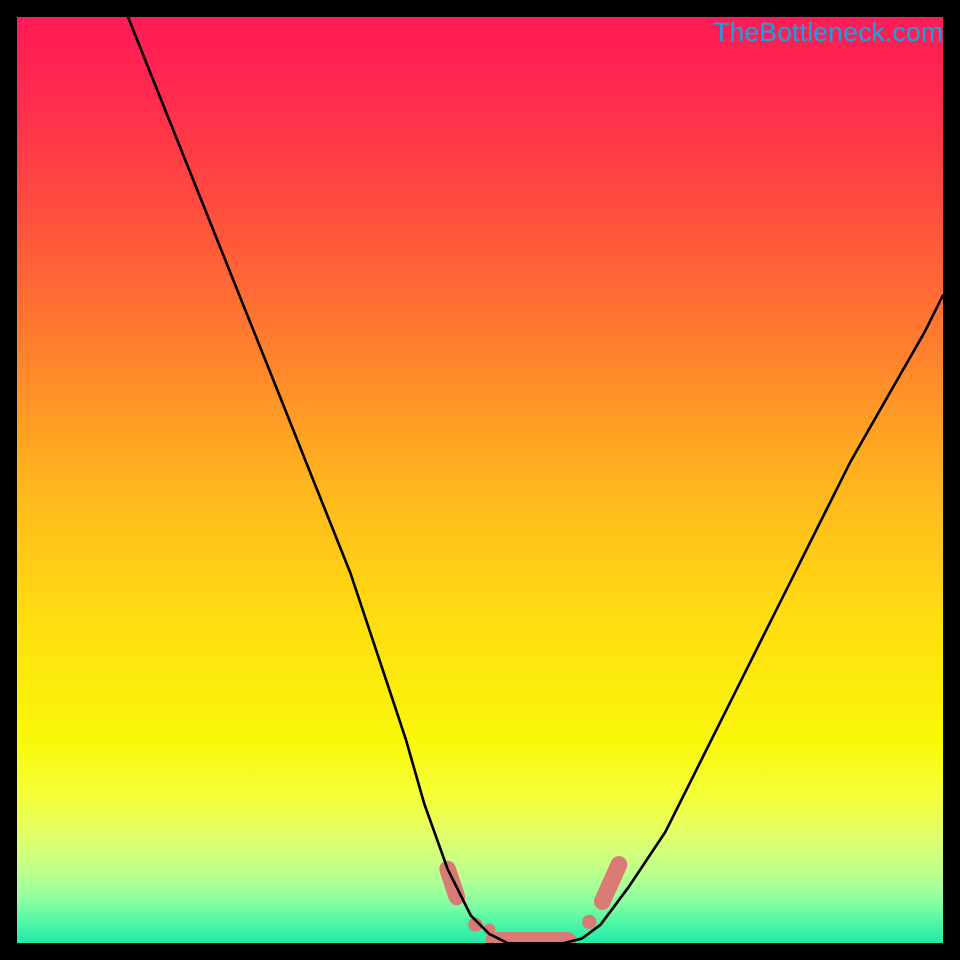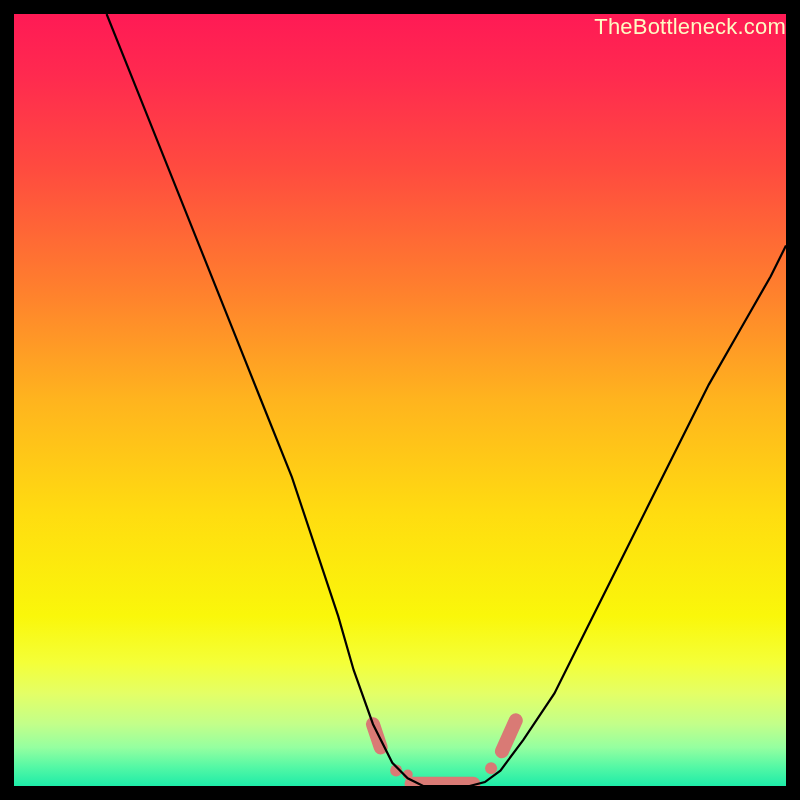--- a/index.html
+++ b/index.html
@@ -23,21 +23,21 @@
     top: 14px;
     left: 14px;
     width: 772px;
     height: 772px;
     overflow: hidden;
   }
   .watermark {
     position: absolute;
     top: 0;
     right: 0;
-    color: #fef9c3;
+    color: #0ea5e9;
     font-family: Arial, Helvetica, sans-serif;
     font-size: 22px;
     font-weight: 400;
     letter-spacing: 0.2px;
     margin-left: 41px;
   }
   .curve {
     fill: none;
     stroke: #000000;
     stroke-width: 2.2;

